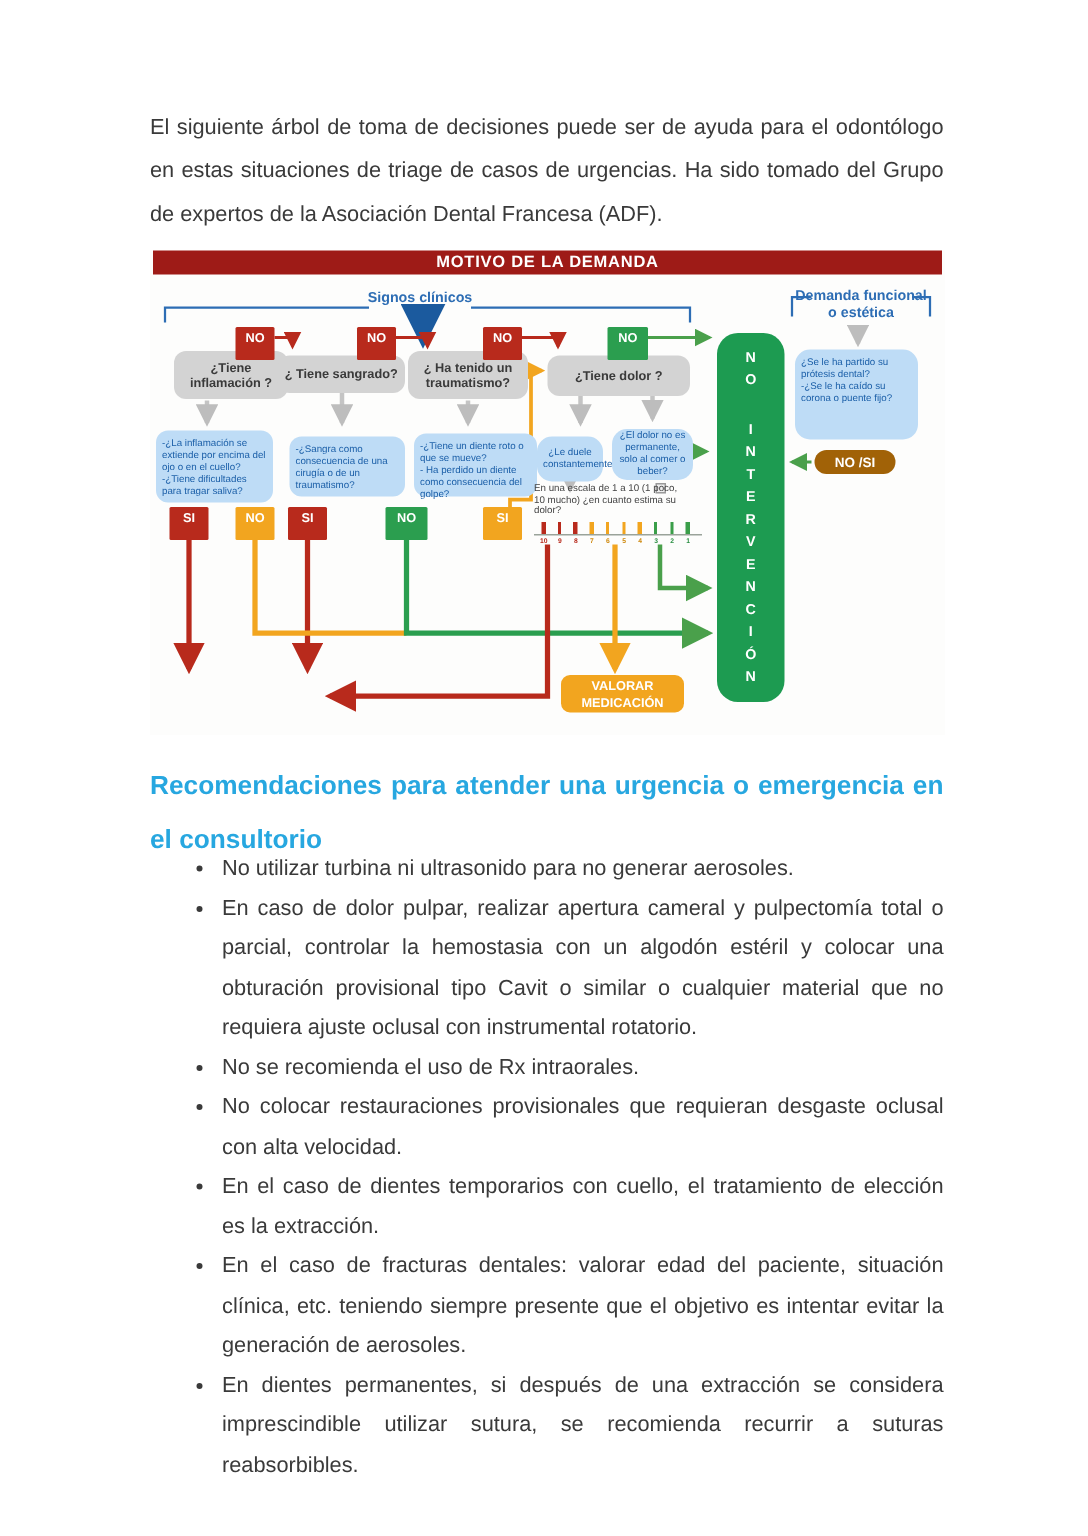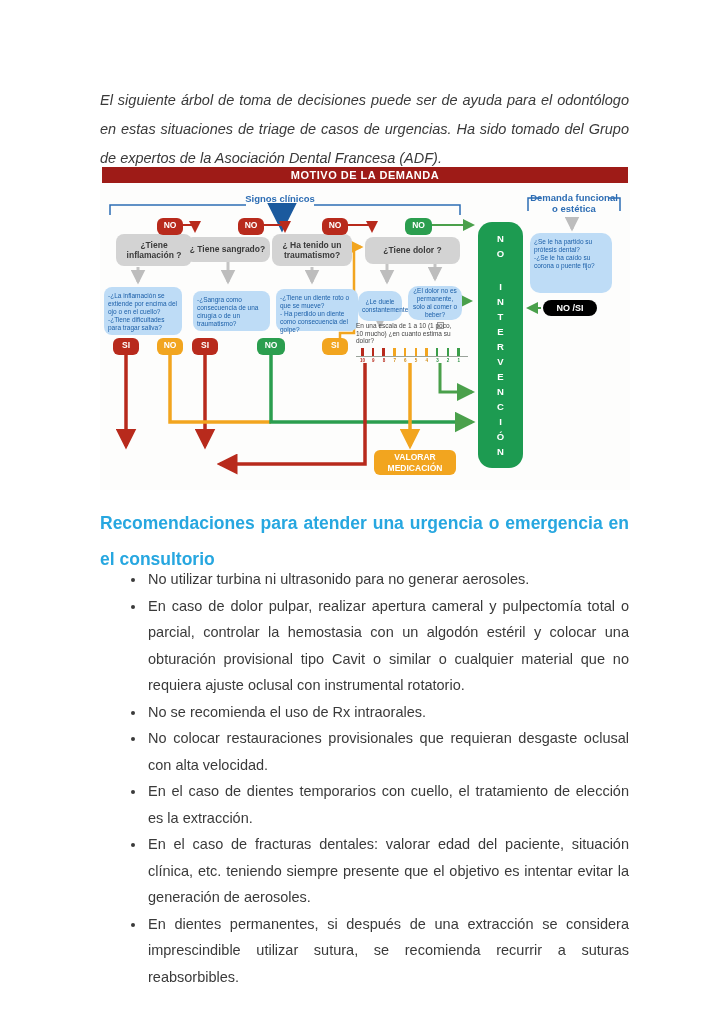--- a/index.html
+++ b/index.html
@@ -4,22 +4,22 @@
 <style>
   * { margin:0; padding:0; box-sizing:border-box; }
   html,body { background:#ffffff; }
   body {
     width:725px; height:1024px; position:relative; overflow:hidden;
     font-family:"Liberation Sans","DejaVu Sans",sans-serif;
     color:#3c3c3c;
   }
   
   .intro {
-    position:absolute; left:100px; top:86px; width:529px;
-    font-size:14.5px; line-height:29px; text-align:justify; color:#3a3a3a;font-style:italic;
+    position:absolute; left:100px; top:71px; width:529px;
+    font-size:14.5px; line-height:29px; text-align:justify; color:#3a3a3a;
   }
   .section-heading {
     position:absolute; left:100px; top:505px; width:529px;
     font-size:17.5px; line-height:36px; font-weight:bold;
     color:#27a7e0; text-align:justify;
   }
   .bullets {
     position:absolute; left:100px; top:566px; width:529px;
     font-size:14.5px; line-height:26.5px; color:#3a3a3a;
   }
@@ -46,25 +46,25 @@
     font-size:8.5px; line-height:10.5px; display:flex; align-items:center; justify-content:center;
     text-align:center; padding:2px 4px;
   }
   .ibox {
     background:#bedcf6; border-radius:8px; color:#1b5fa8;
     font-size:6.5px; line-height:8px; padding:5px 4px; text-align:left;
   }
   .bubble { border-radius:10px; text-align:center; display:flex; flex-direction:column; justify-content:center; }
 
   .badge {
-    border-radius:6px; color:#fff; font-weight:bold; font-size:8.5px;
-    text-align:center; line-height:14px; height:17px; z-index:3;
+    border-radius:1px; color:#fff; font-weight:bold; font-size:8.5px;
+    text-align:center; line-height:14px; height:22px; z-index:3;
   }
   .bg-red { background:#b82a1c; } .bg-orange { background:#f2a51f; }
-  .bg-green { background:#2b9e4f; } .bg-dkgreen { background:#000000; }
+  .bg-green { background:#2b9e4f; } .bg-dkgreen { background:#a16207; }
 
   .outcome {
     border-radius:6px; color:#fff; font-weight:bold; font-size:8.5px; line-height:10.5px;
     display:flex; align-items:center; justify-content:center; text-align:center; padding:2px;
   }
   .vbar {
     background:#1d9b51; border-radius:14px; color:#fff; font-weight:bold; font-size:9.5px;
     display:flex; flex-direction:column; align-items:center; justify-content:center; line-height:15px;
   }
   .vbar span.gap { height:18px; }

